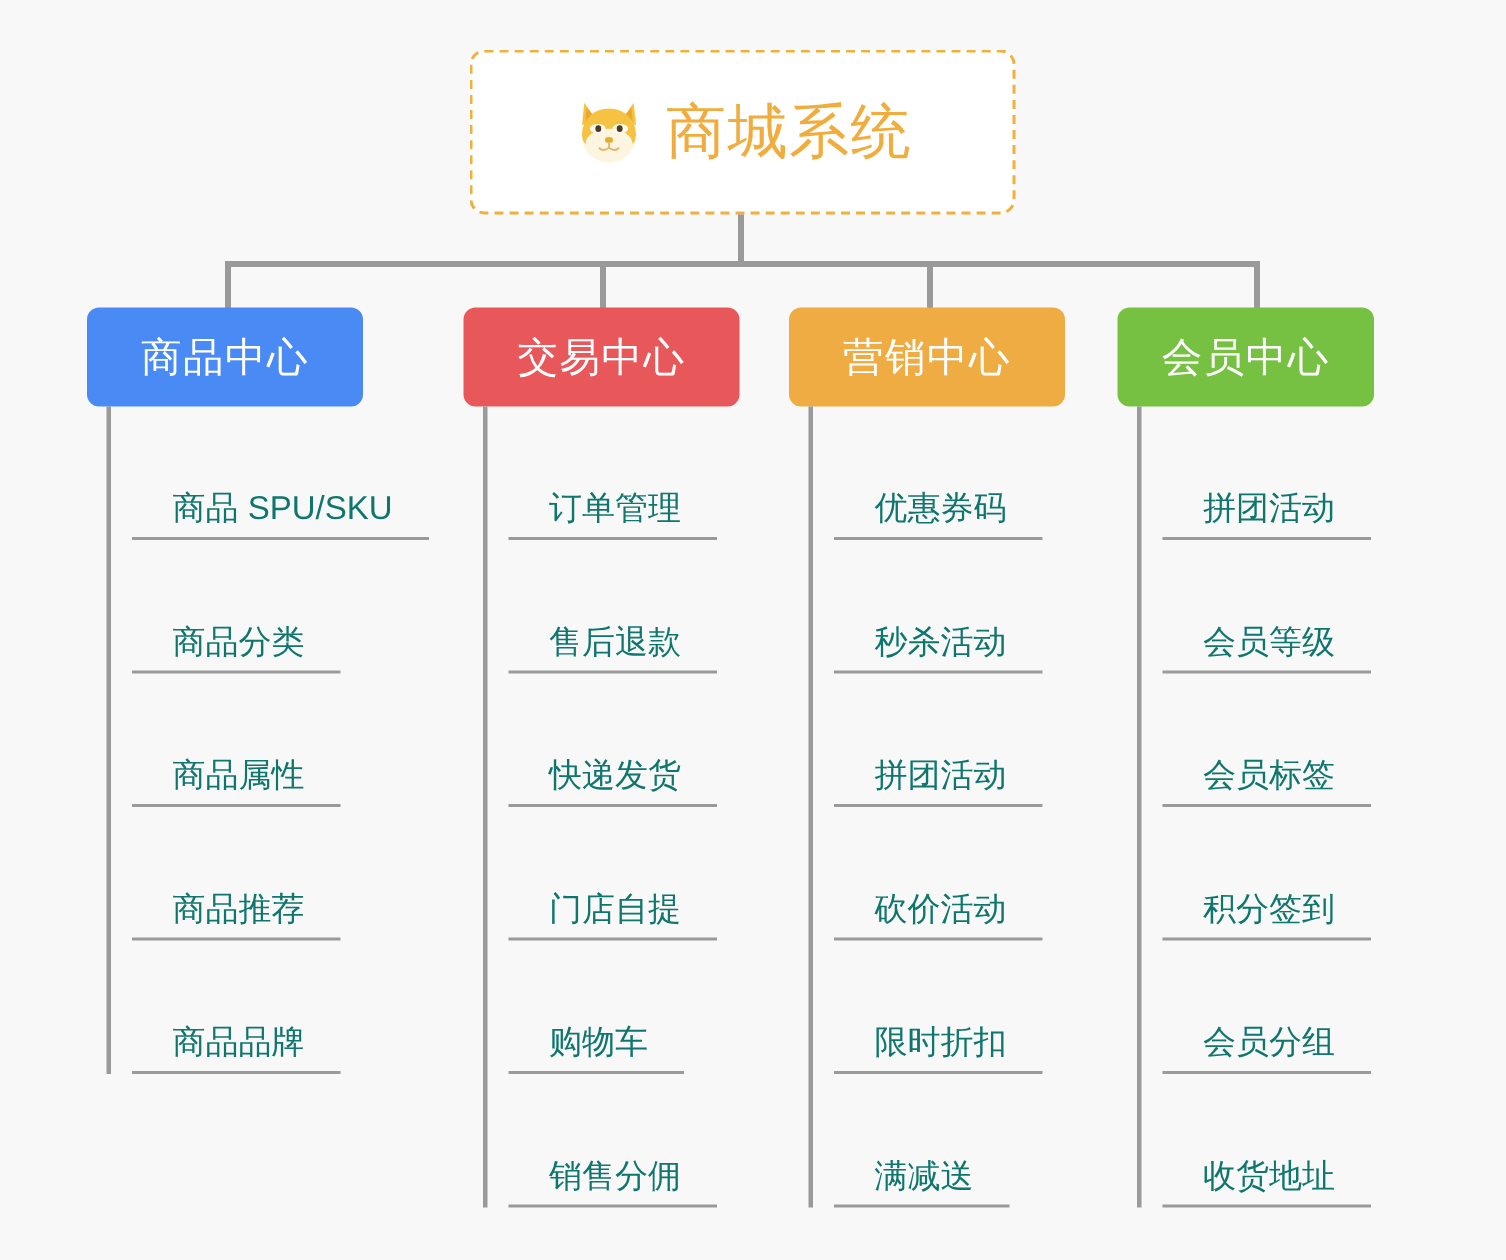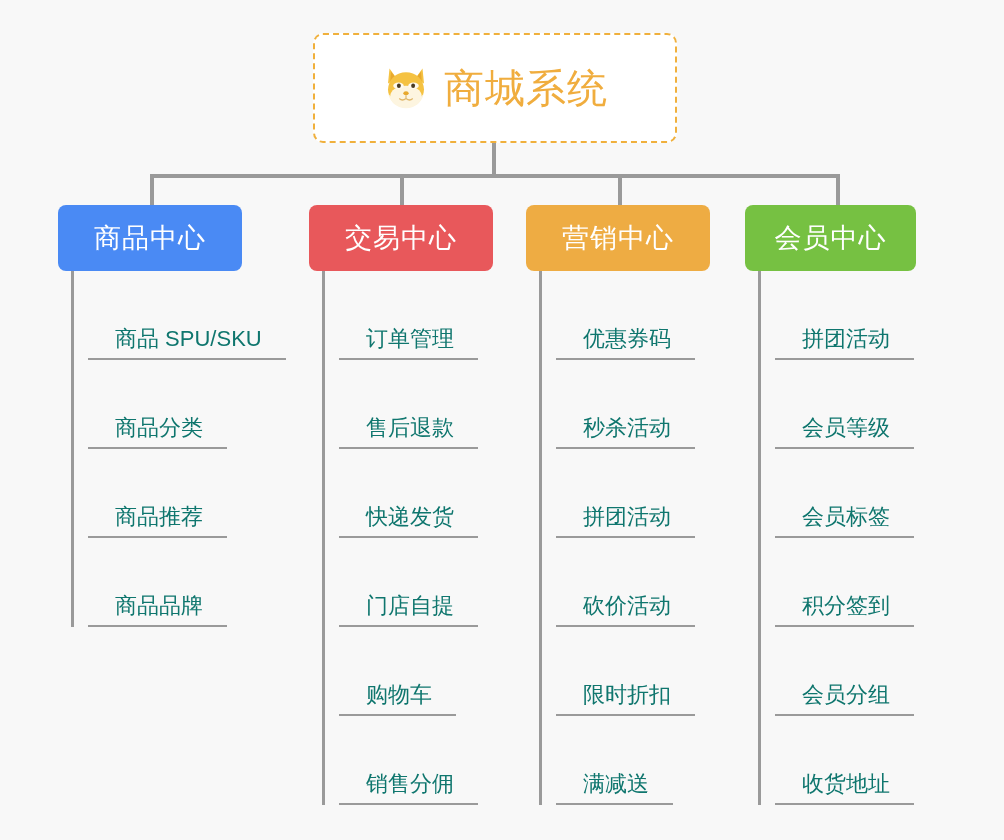--- a/index.html
+++ b/index.html
@@ -159,20 +159,23 @@
       <span>商品中心</span>
     </div>
     <div class="leaf-list">
       <div class="leaf-item">
           <span class="leaf-label">商品 SPU/SKU</span>
         </div>
       <div class="leaf-item">
           <span class="leaf-label">商品分类</span>
         </div>
       <div class="leaf-item">
+          <span class="leaf-label">商品属性</span>
+        </div>
+      <div class="leaf-item">
           <span class="leaf-label">商品推荐</span>
         </div>
       <div class="leaf-item">
           <span class="leaf-label">商品品牌</span>
         </div>
     </div>
   </div>
 
   <div class="column col-2">
     <div class="cat-box cat-2">

